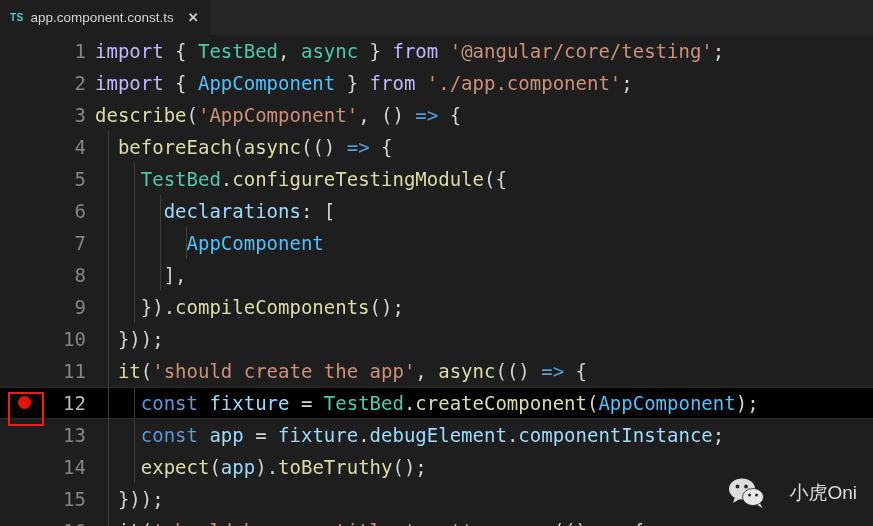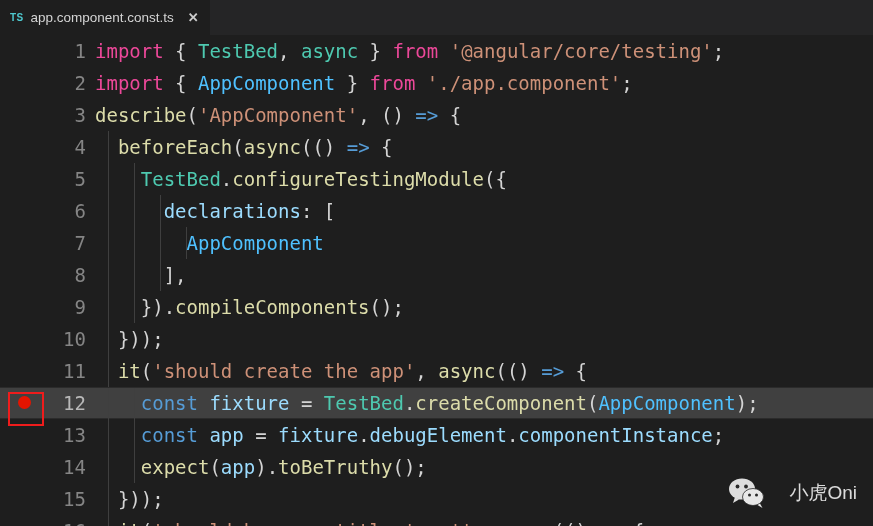--- a/index.html
+++ b/index.html
@@ -72,21 +72,21 @@
     width: 873px; height: 491px;
     background: #1e1e1e;
     overflow: hidden;
   }
   .row {
     position: relative;
     height: 32px;
     box-sizing: border-box;
   }
   .row.active {
-    background: #404040;
+    background: #000000;
     border-top: 1px solid #2b2b2b;
     border-bottom: 1px solid #2b2b2b;
   }
   .gutter-num {
     position: absolute;
     left: 0; top: 0;
     width: 86px;
     text-align: right;
     line-height: 32px;
     font-family: "DejaVu Sans Mono", monospace;
@@ -110,21 +110,21 @@
   
   .guide {
     position: absolute;
     top: 0;
     width: 1px;
     height: 32px;
     background: #3f3f3f;
   }
 
   
-  .t-kw      { color: #ec4899; }  
+  .t-kw      { color: #c4b5fd; }  
   .t-type    { color: #4ec9b0; }  
   .t-cls     { color: #4fc1ff; }  
   .t-str     { color: #ce9178; }  
   .t-fn      { color: #dcdcaa; }  
   .t-var     { color: #9cdcfe; }  
   .t-ctl     { color: #569cd6; }
   .t-punct   { color: #d4d4d4; }
 
   
   .bp-dot {

